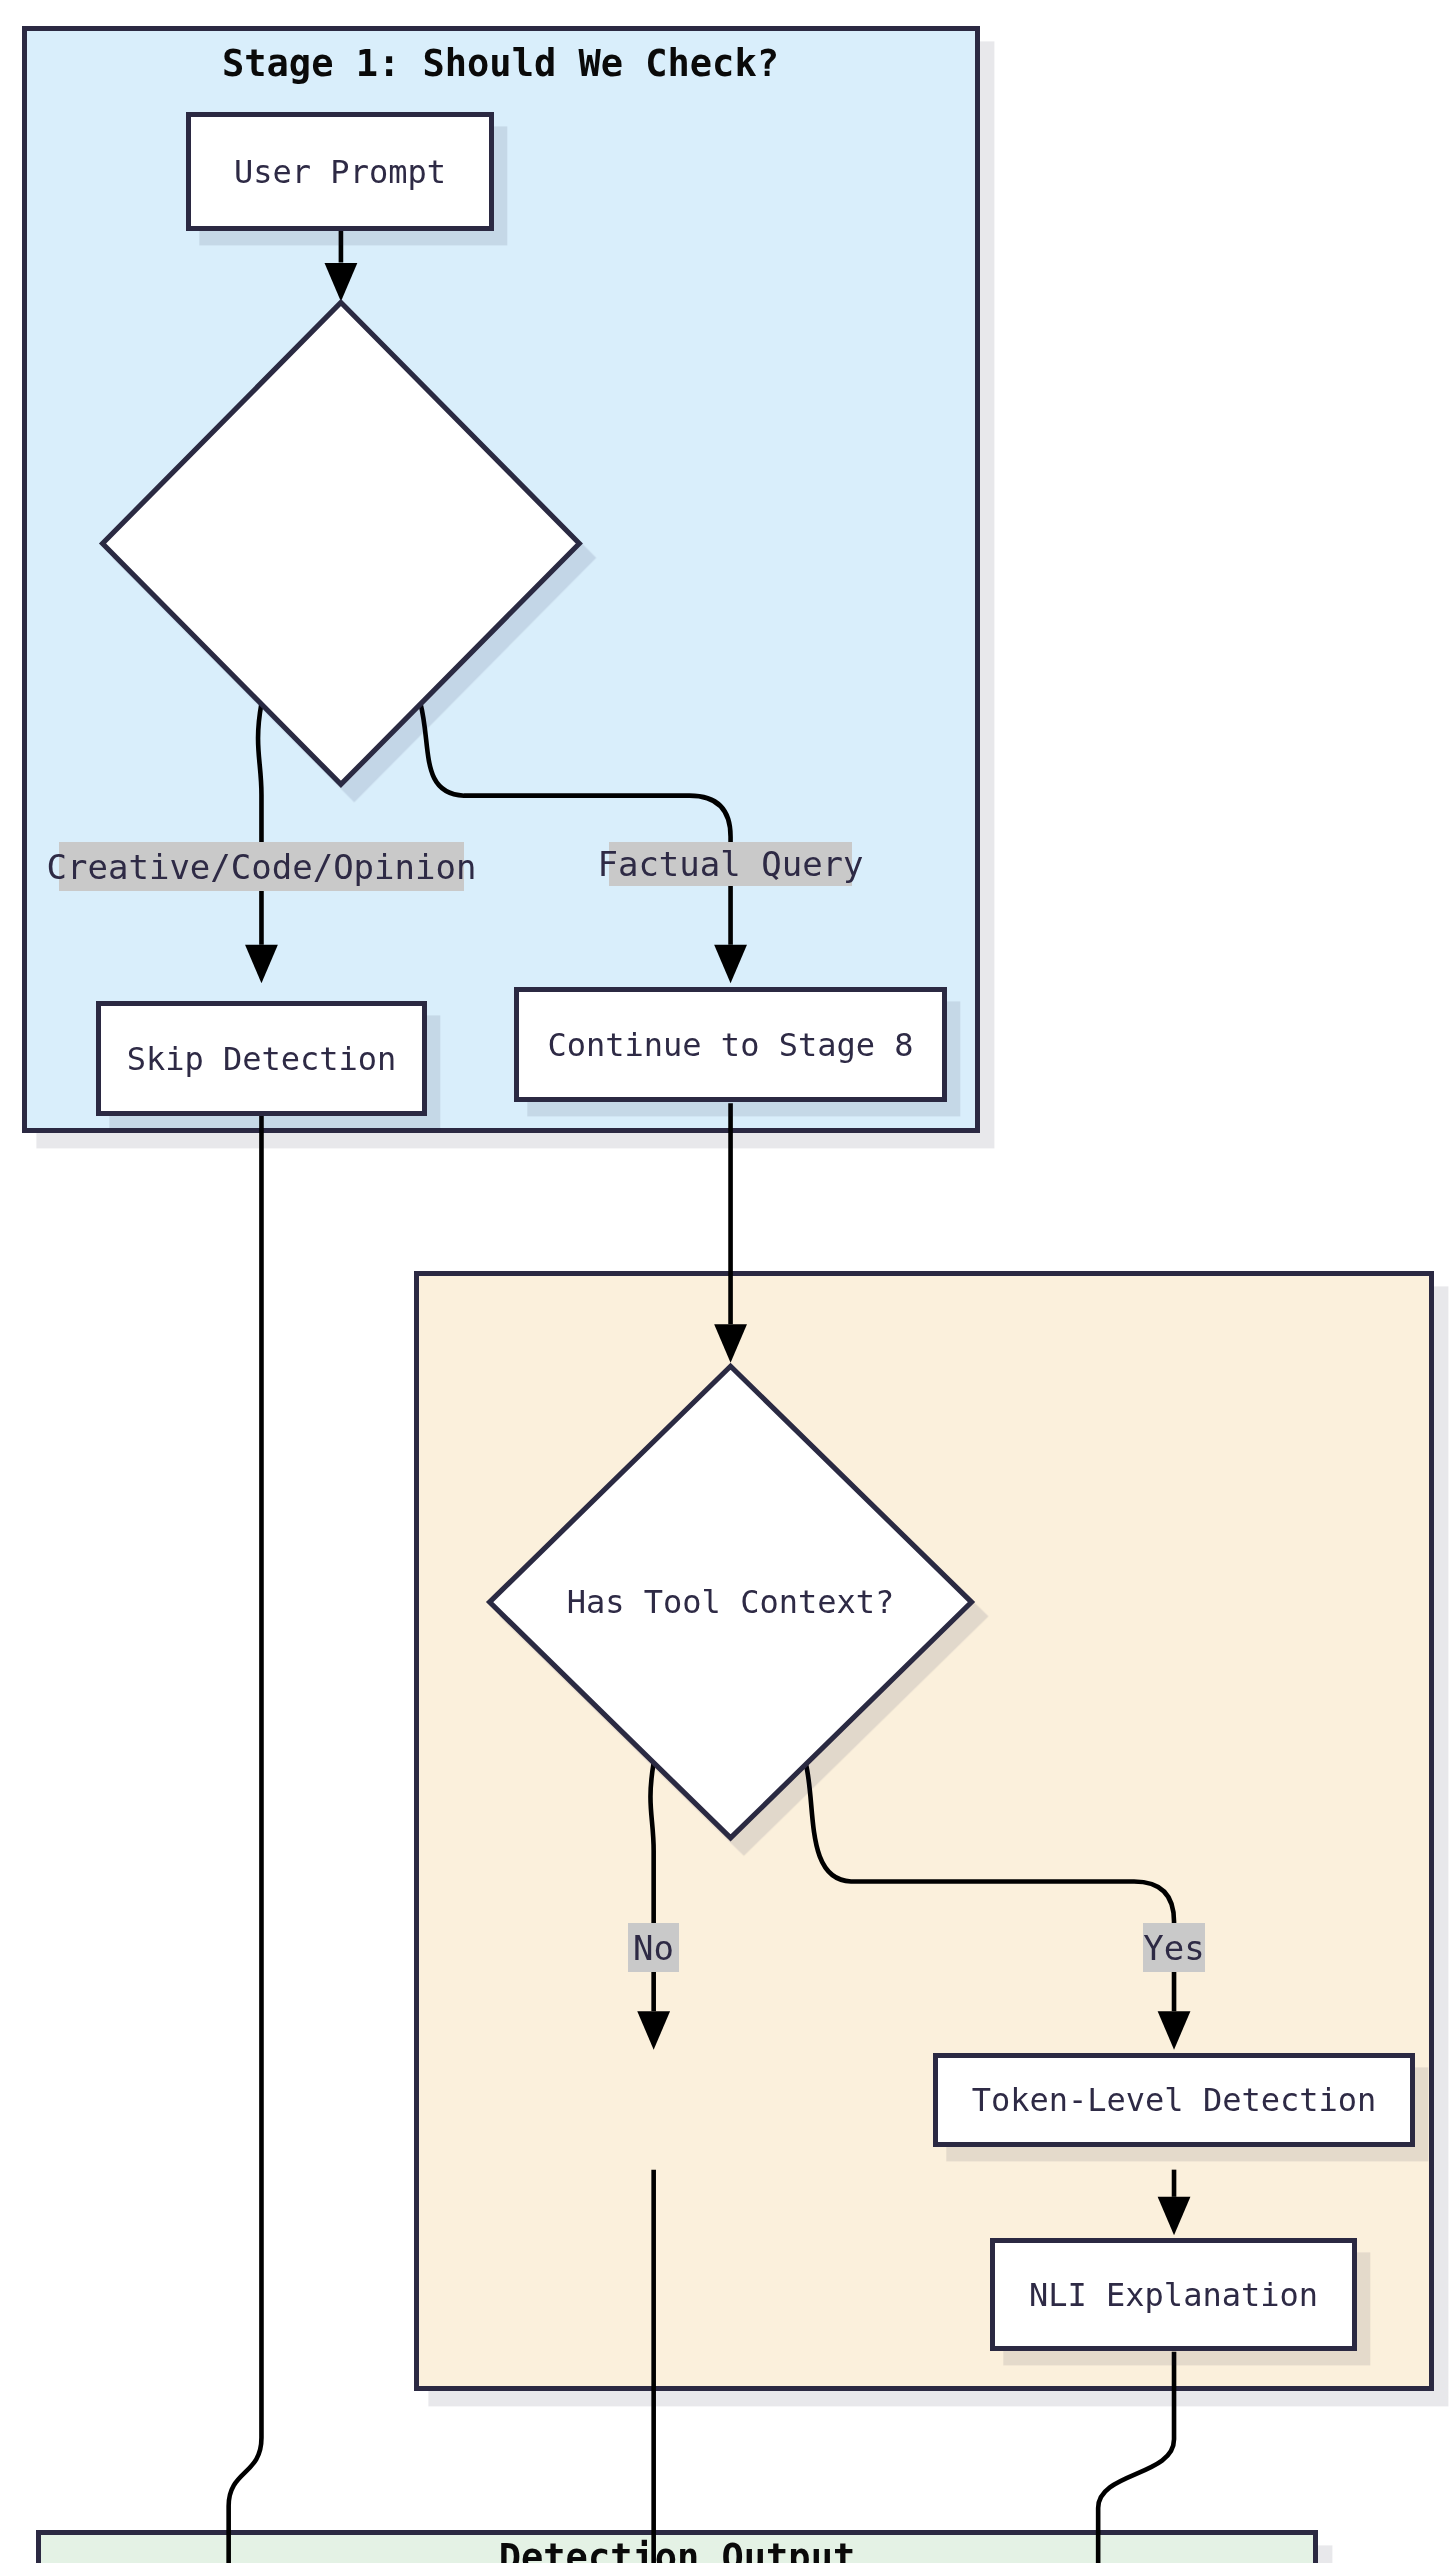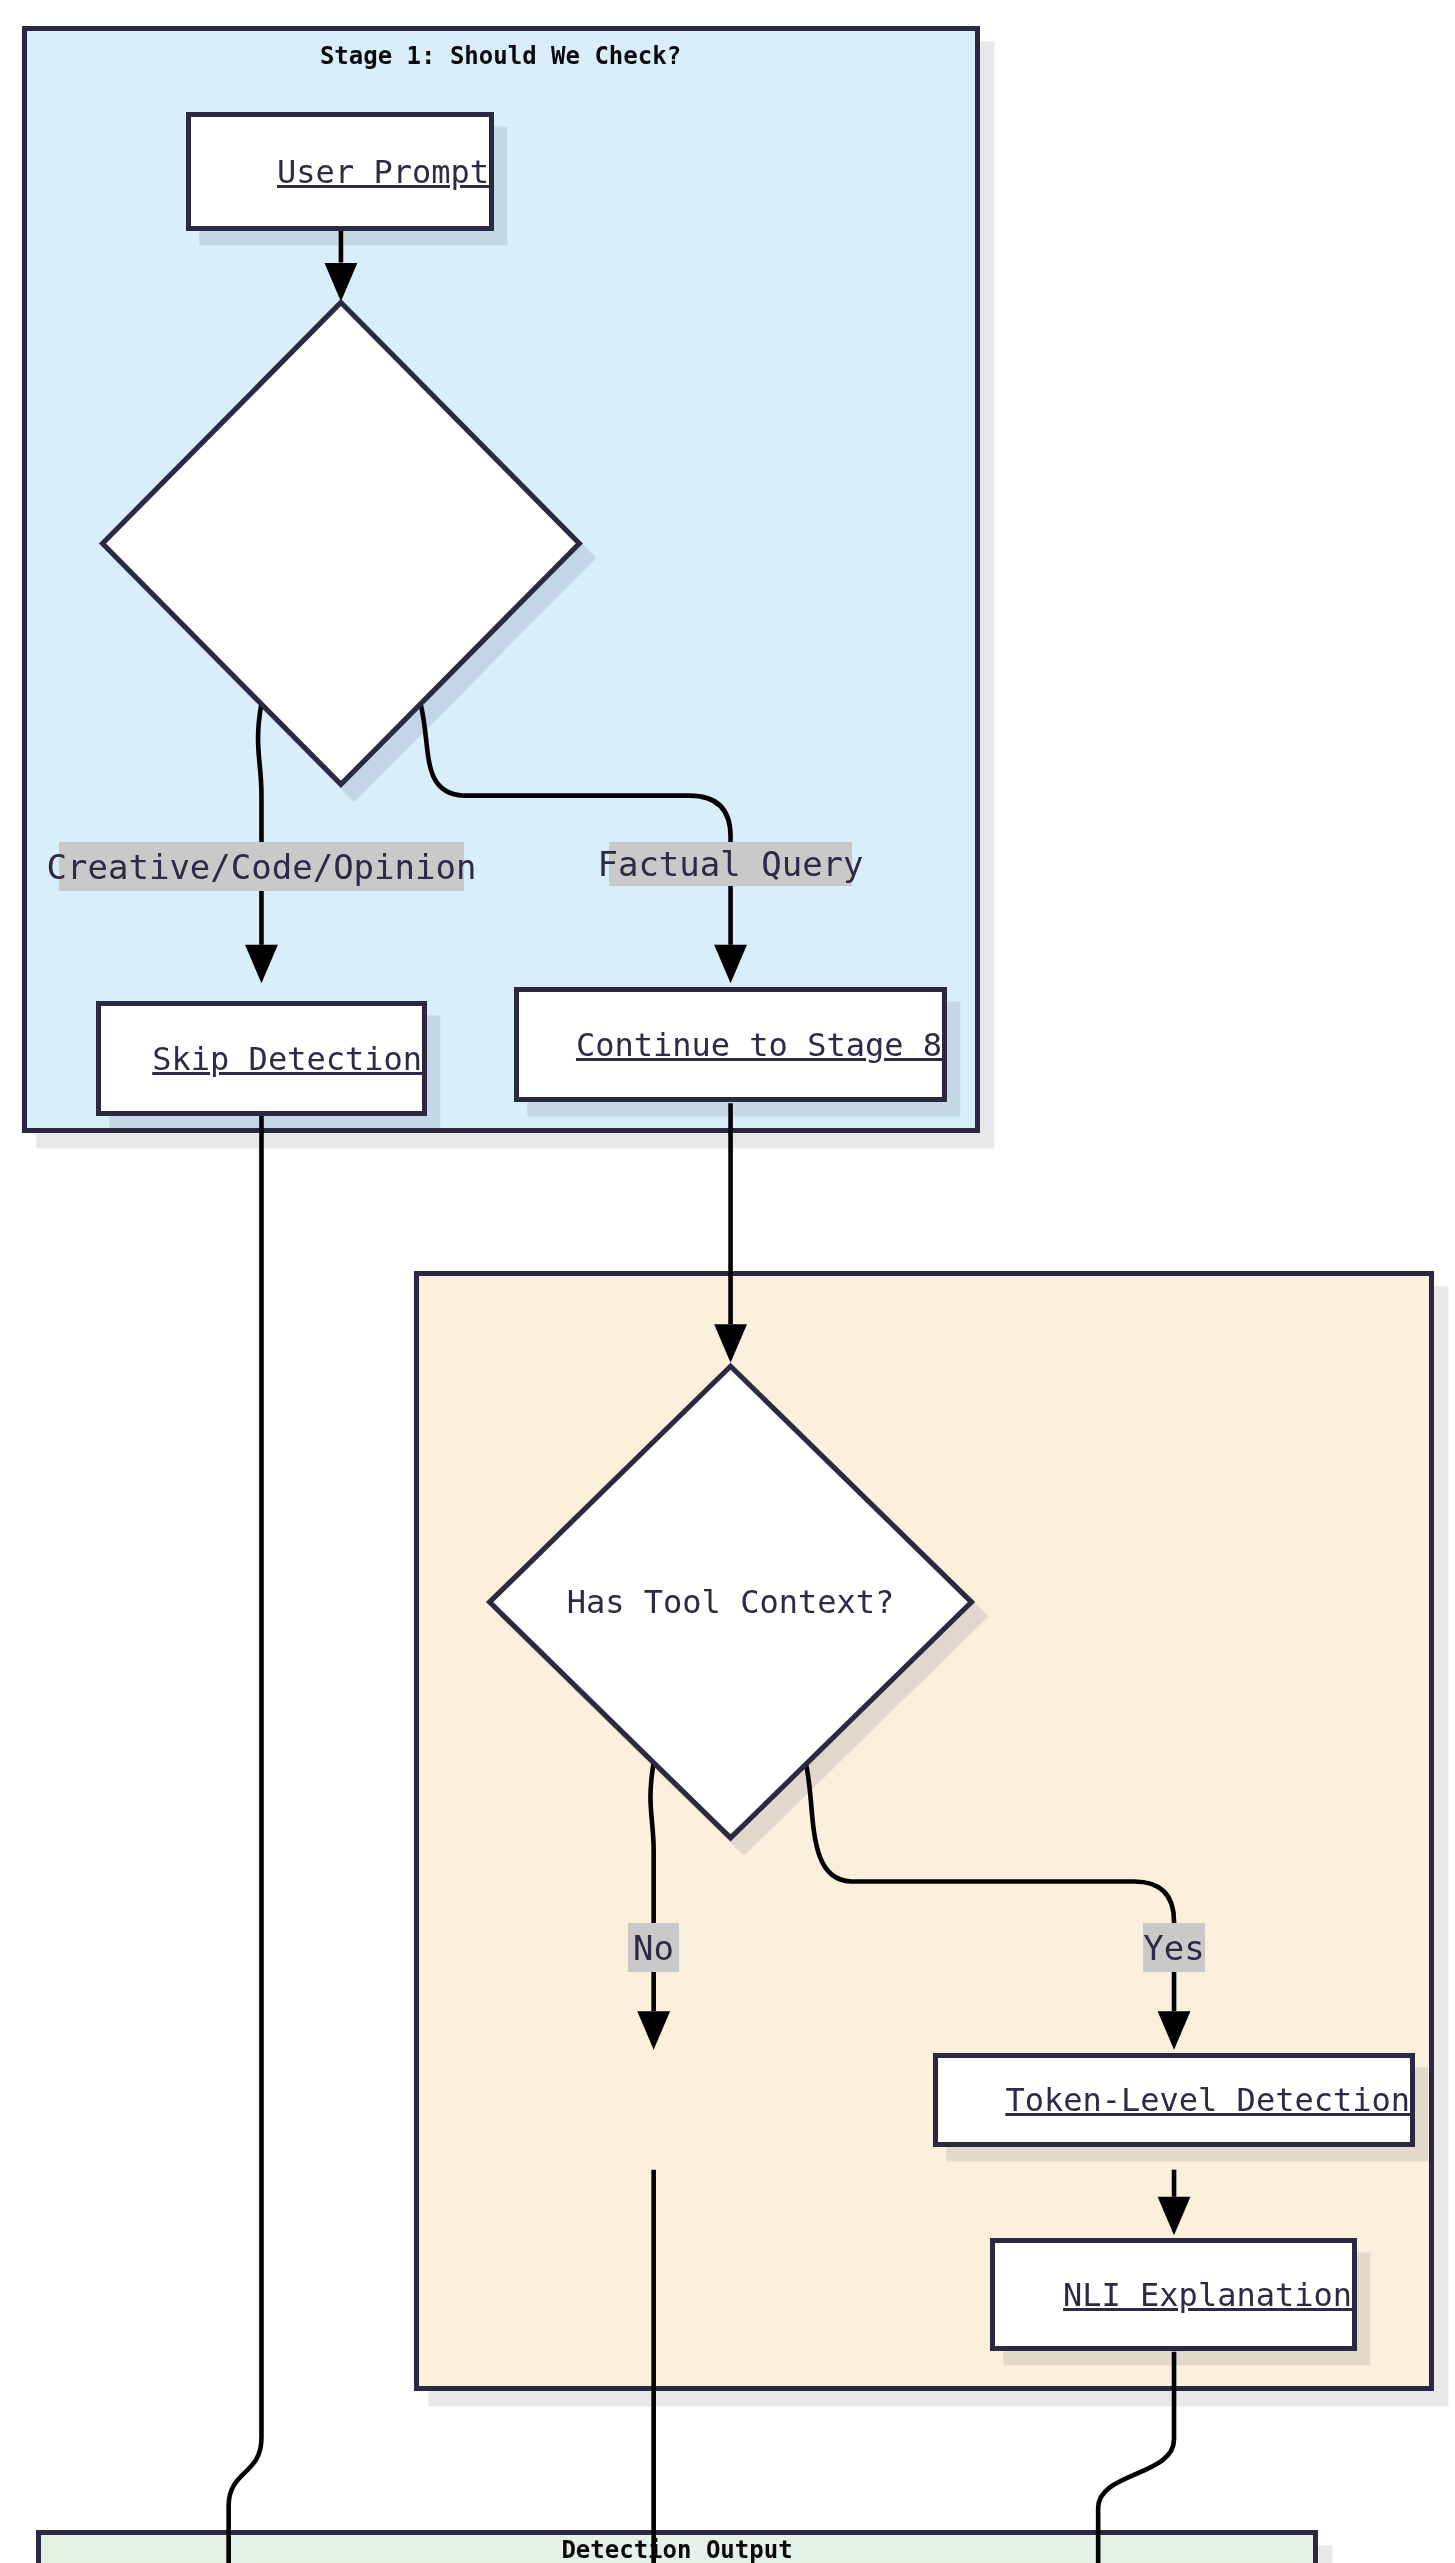--- a/index.html
+++ b/index.html
@@ -27,39 +27,39 @@
     border:5.1px solid var(--border);
     box-shadow:14.4px 15.4px 0 var(--shadow);
     box-sizing:border-box;
   }
   .container.stage1{left:21.5px;top:26px;width:958px;height:1107px;background:var(--stage1-bg);}
   .container.stage2{left:414px;top:1271px;width:1020px;height:1120px;background:var(--stage2-bg);}
   .container.output{left:36px;top:2530px;width:1282px;height:246px;background:var(--output-bg);}
   .ctitle{
     position:absolute;left:0;width:100%;
     text-align:center;
-    font-size:24px;font-weight:700;color:var(--title);
+    font-size:37px;font-weight:700;color:var(--title);
     letter-spacing:0px;white-space:nowrap;
   }
   .ctitle.t1{top:42px;}
   .ctitle.t2{top:1288px;}
   .ctitle.t3{top:2536px;}
   svg.edges{position:absolute;left:0;top:0;width:1456px;height:2790px;}
   .edgepath{stroke:var(--line);stroke-width:9;fill:none;}
   .arrowhead{fill:var(--line);stroke:none;}
   .diamond-shape{fill:var(--node-bg);stroke:var(--border);stroke-width:10;}
   .node{
     position:absolute;
     background:var(--node-bg);
     border:5.1px solid var(--border);
     box-shadow:13.3px 14.4px 0 var(--shadow);
     box-sizing:border-box;
-    display:flex;align-items:center;justify-content:flex-end;
+    display:flex;align-items:center;justify-content:center;
     font-size:32px;font-weight:500;color:var(--text);
-    text-align:center;white-space:nowrap;text-decoration:underline;
+    text-align:center;white-space:nowrap;
   }
   .node.user-prompt{left:186px;top:112px;width:308px;height:119px;}
   .node.skip{left:96px;top:987px;width:331px;height:115px;margin-top:14px;}
   .node.continue2{left:514px;top:987px;width:433px;height:115px;}
   .node.flag{left:448px;top:2053px;width:412px;height:115px;}
   .node.token{left:933px;top:2053px;width:482px;height:94px;}
   .node.nli{left:990px;top:2238px;width:367px;height:113px;}
   .diamond-label{
     position:absolute;
     display:flex;align-items:center;justify-content:center;

